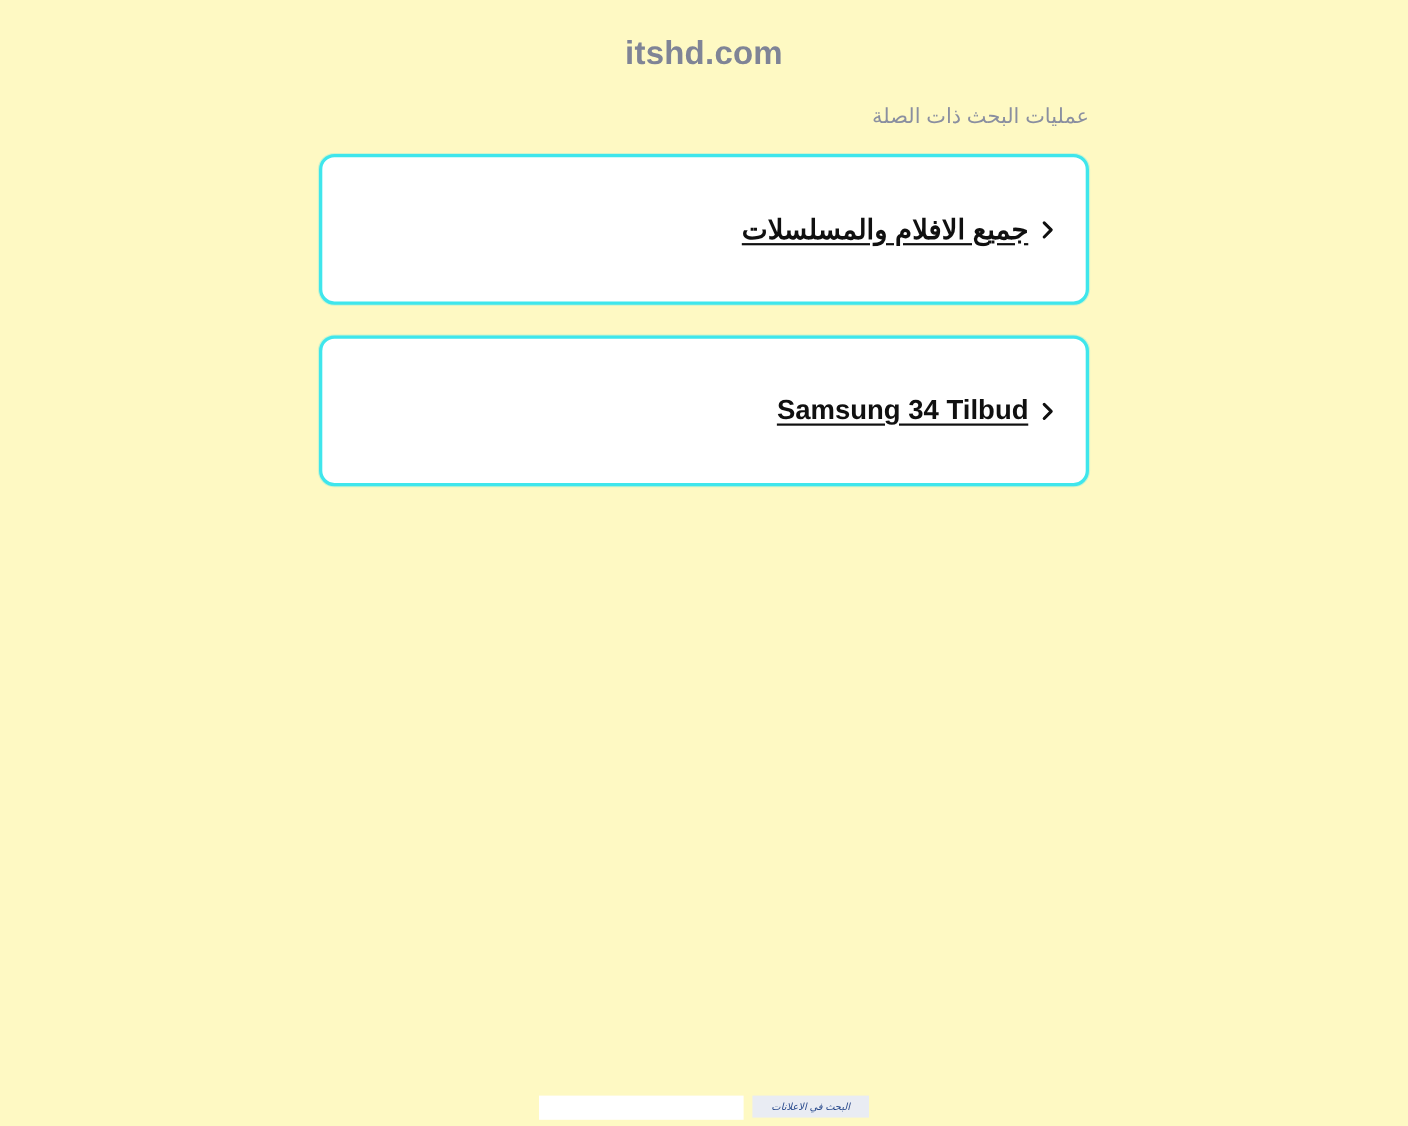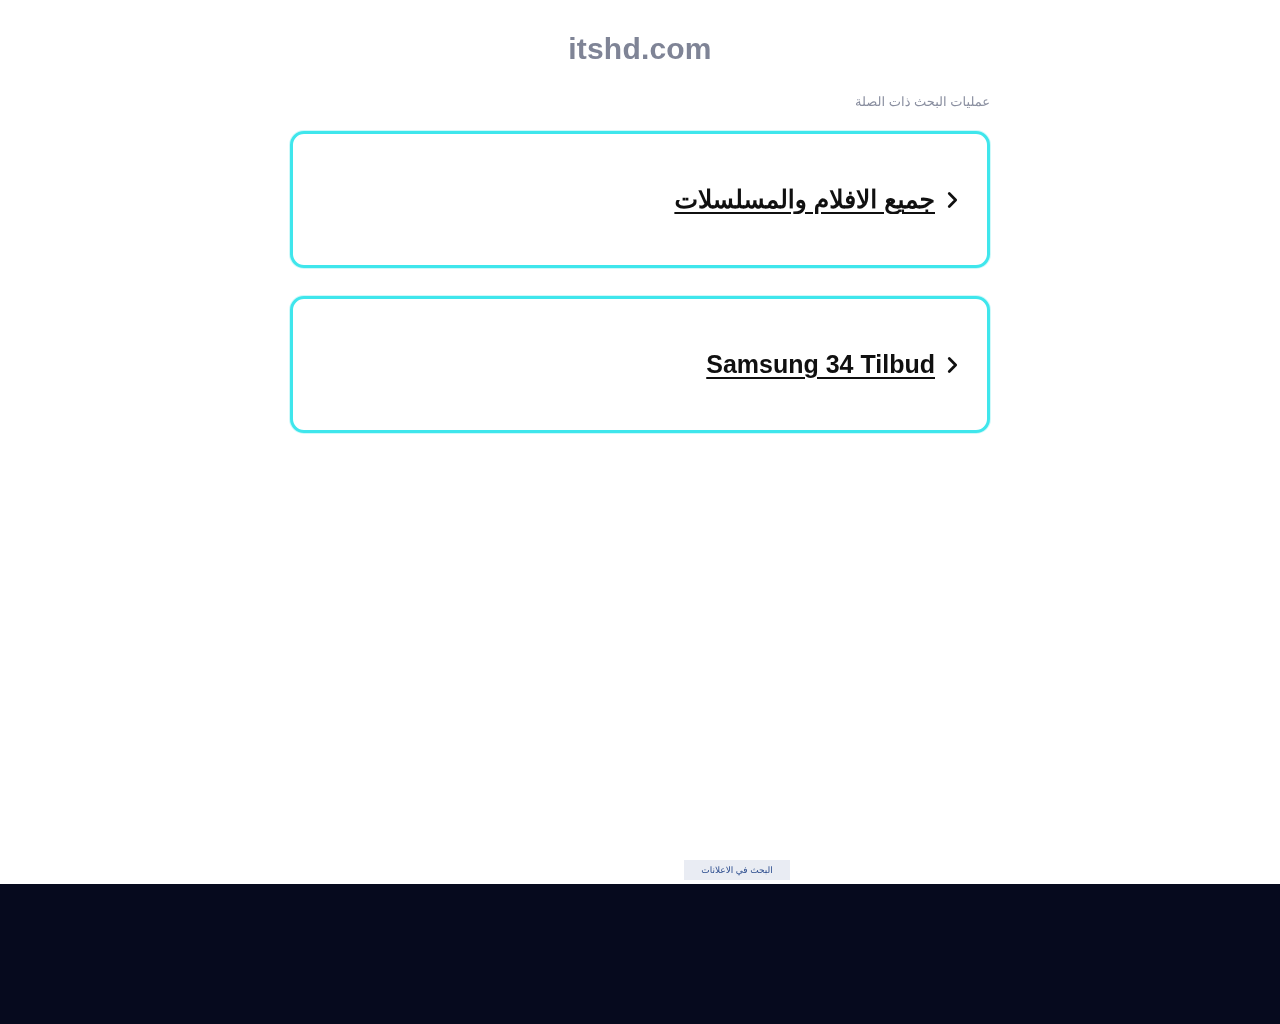--- a/index.html
+++ b/index.html
@@ -8,41 +8,41 @@
     width: 1280px;
     height: 1024px;
     background: #060a1e;
     font-family: "Liberation Sans", sans-serif;
     overflow: hidden;
   }
 
   .page {
     position: relative;
     width: 1280px;
-    height: 884px;
-    background: #ffffff;
+    height: 1024px;
+    background: #fef9c3;
   }
 
   .site-title {
     text-align: center;
     color: #7f8496;
     font-size: 30px;
     font-weight: bold;
     letter-spacing: 0.2px;
     padding-top: 34px;
     line-height: 1;
     direction: ltr;
   }
 
   .related-heading {
     width: 700px;
     margin: 30px auto 0 auto;
     text-align: right;
     color: #8a8fa0;
-    font-size: 13px;
+    font-size: 19px;
     direction: rtl;
     padding-left: 0;
     padding-right: 0;
   }
 
   .cards {
     width: 700px;
     margin: 22px auto 0 auto;
     display: flex;
     flex-direction: column;
@@ -96,22 +96,23 @@
   }
 
   .footer-ads {
     position: absolute;
     left: 0;
     right: 0;
     bottom: 0;
     height: 28px;
     display: flex;
     justify-content: center;
-    align-items: center;
+    align-items: flex-start;
     gap: 8px;
+    font-style: italic;
   }
 
   .ad-label {
     width: 106px;
     height: 20px;
     background: #e9ecf3;
     color: #2a4b8d;
     font-size: 9px;
     text-align: center;
     line-height: 20px;

